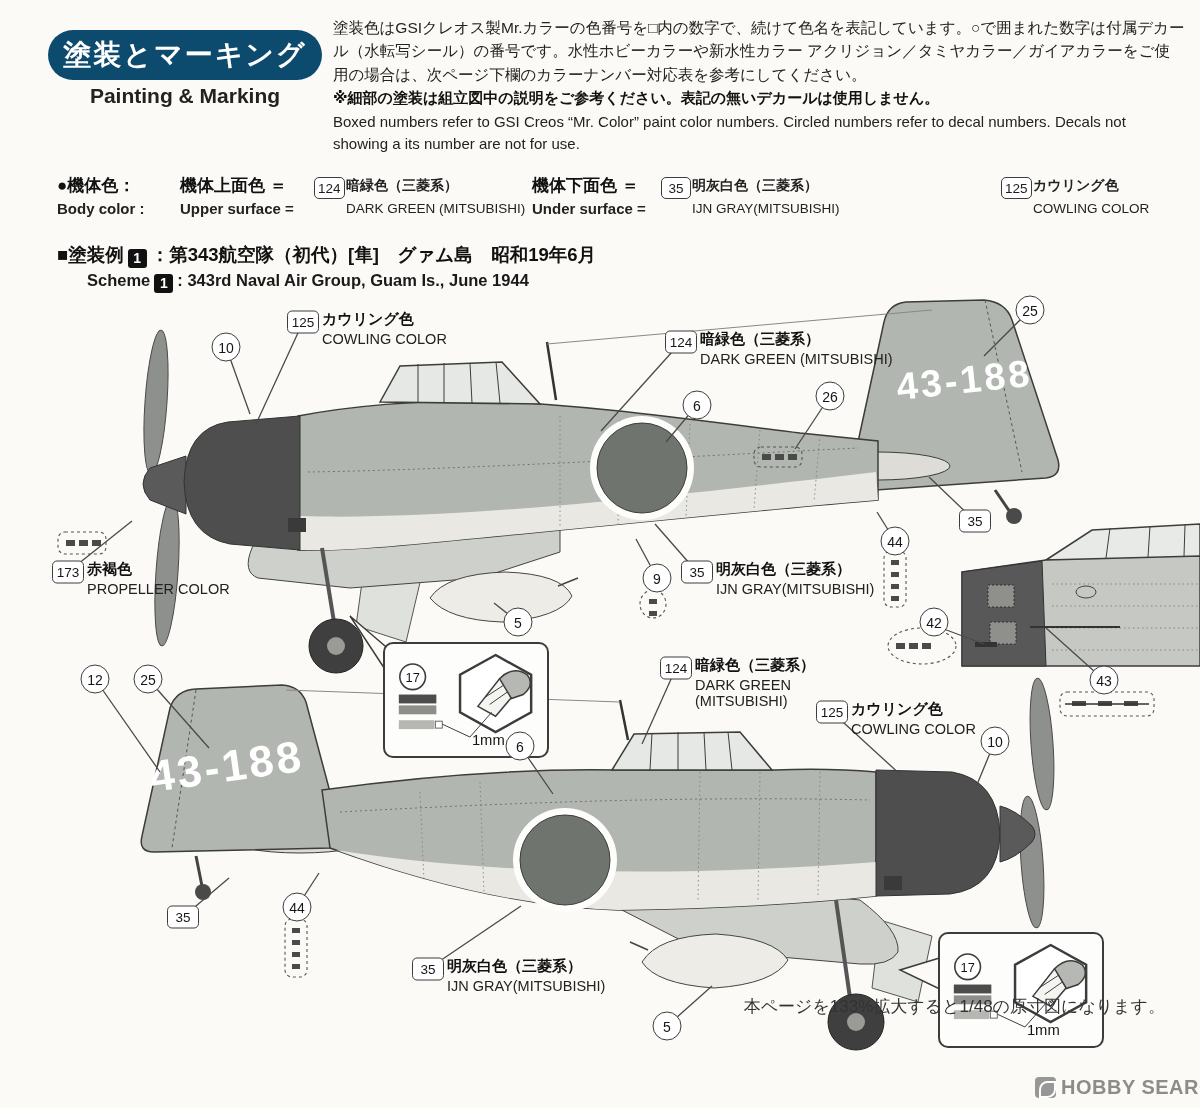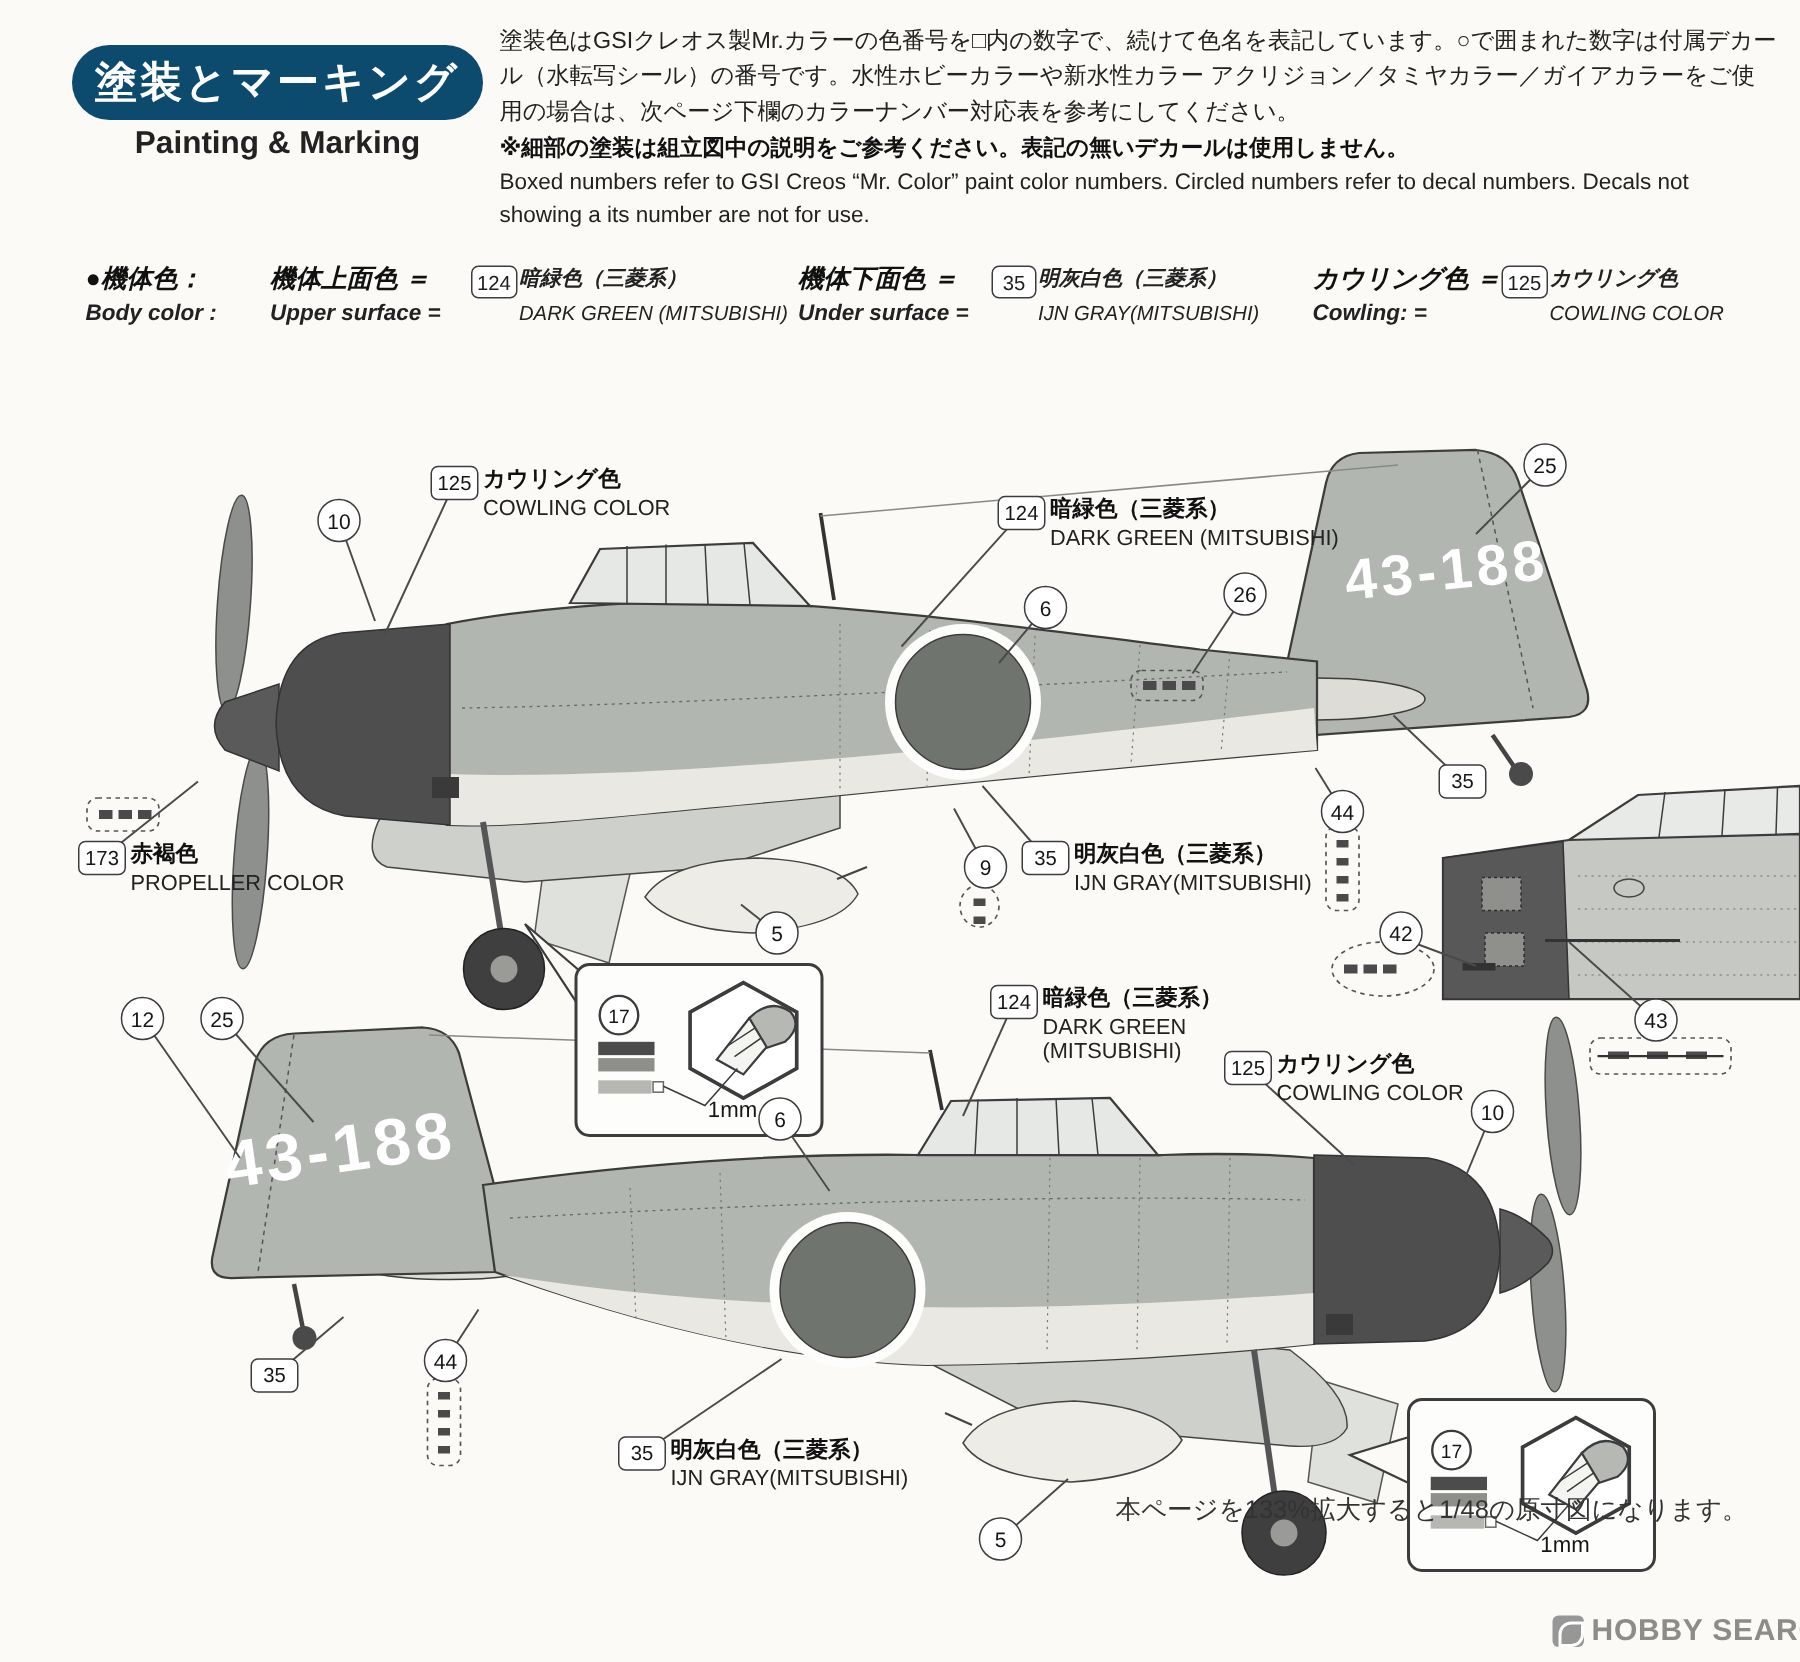--- a/index.html
+++ b/index.html
@@ -12,21 +12,21 @@
               border-radius:27px;display:flex;align-items:center;justify-content:center;z-index:50;}
   .title-pill span{color:#fff;font-size:28px;font-weight:bold;letter-spacing:2px;}
   .title-en{position:absolute;left:48px;top:84px;width:274px;text-align:center;font-size:21px;
             font-weight:bold;color:#222;z-index:50;}
   .intro{position:absolute;left:333px;top:16px;width:852px;z-index:50;}
   .intro .jp{font-size:15.5px;line-height:1.5;color:#222;}
   .intro .note{font-size:15px;font-weight:bold;margin-top:3px;color:#111;}
   .intro .en{font-size:15px;line-height:1.45;margin-top:3px;color:#222;}
 
   
-  .leg{position:absolute;z-index:50;font-style:italic;}
+  .leg{position:absolute;z-index:50;}
   .leg .jp{font-size:17px;font-weight:bold;color:#111;white-space:nowrap;}
   .leg .en{font-size:15px;font-weight:bold;color:#222;white-space:nowrap;margin-top:3px;}
   .leg .cjp{font-size:14px;font-weight:bold;color:#222;white-space:nowrap;}
   .leg .cen{font-size:13.5px;color:#222;white-space:nowrap;margin-top:6px;}
   .codebox{position:absolute;z-index:50;min-width:22px;height:20px;padding:0 3px;border:1.7px solid #3c3c3c;
            border-radius:5px;display:flex;align-items:center;justify-content:center;font-size:13.5px;background:#fff;}
 
   
   .scheme{position:absolute;left:57px;top:242px;z-index:50;}
   .scheme .l1{font-size:18.5px;font-weight:bold;color:#111;}
@@ -241,30 +241,34 @@
   <div class="leg" style="left:532px;top:174px">
     <div class="jp">機体下面色 ＝</div>
     <div class="en">Under surface =</div>
   </div>
   <div class="codebox" style="left:661px;top:177px">35</div>
   <div class="leg" style="left:692px;top:177px">
     <div class="cjp">明灰白色（三菱系）</div>
     <div class="cen">IJN GRAY(MITSUBISHI)</div>
   </div>
 
-  <div class="leg" style="left:875px;top:174px">
-    <div class="jp">カウリング色 ＝</div>
-    <div class="en">Cowling:        =</div>
-  </div>
   <div class="codebox" style="left:1001px;top:177px">125</div>
   <div class="leg" style="left:1033px;top:177px">
     <div class="cjp">カウリング色</div>
     <div class="cen">COWLING COLOR</div>
   </div>
 
+  <div class="scheme">
+    <div class="l1">
+      <span>■塗装例</span><span class="badge">1</span><span>：第343航空隊（初代）[隼]　グァム島　昭和19年6月</span>
+    </div>
+    <div class="l2">
+      <span>Scheme</span><span class="badge">1</span><span>: 343rd Naval Air Group, Guam Is., June 1944</span>
+    </div>
+  </div>
 
   <div class="inset" style="left:383px;top:642px">
     <svg width="158" height="107" viewBox="0 0 160 106">
       <polygon points="112,10 148,30 148,68 112,88 76,68 76,30" fill="#ffffff" stroke="#3c3c3c" stroke-width="2.5"></polygon>
       <path d="M94,62 L116,34 L134,46 L112,72 Z" fill="#f4f4f1" stroke="#3c3c3c" stroke-width="1.5"></path>
       <path d="M101,53 L121,40 M106,60 L126,46" stroke="#3c3c3c" stroke-width="1" fill="none"></path>
       <path d="M116,34 Q130,20 144,30 Q152,40 140,50 L128,54 Z" fill="#b6b8b3" stroke="#3c3c3c" stroke-width="1.5"></path>
       <circle cx="28" cy="32" r="13" fill="#fff" stroke="#3c3c3c" stroke-width="1.6"></circle>
       <text x="28" y="37" text-anchor="middle" font-size="13" fill="#161616">17</text>
       <rect x="14" y="50" width="38" height="9" fill="#4c4c4c"></rect>

